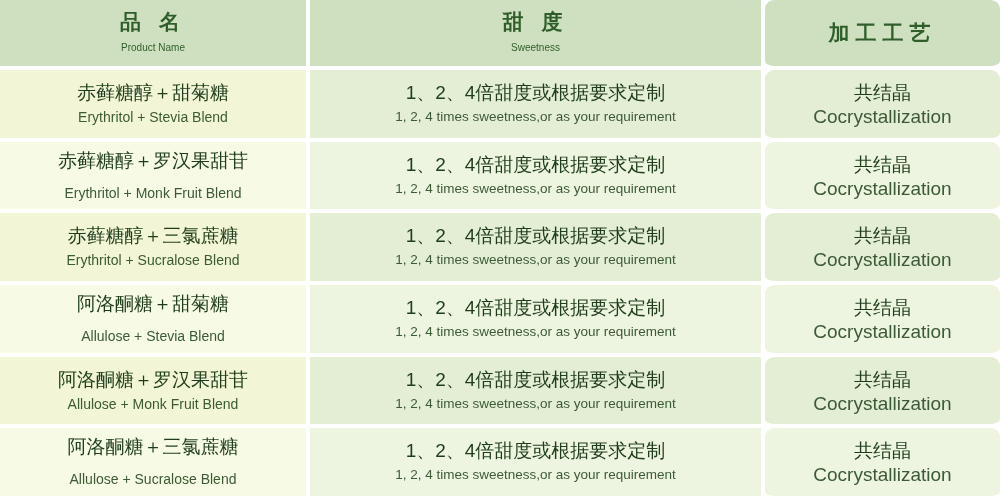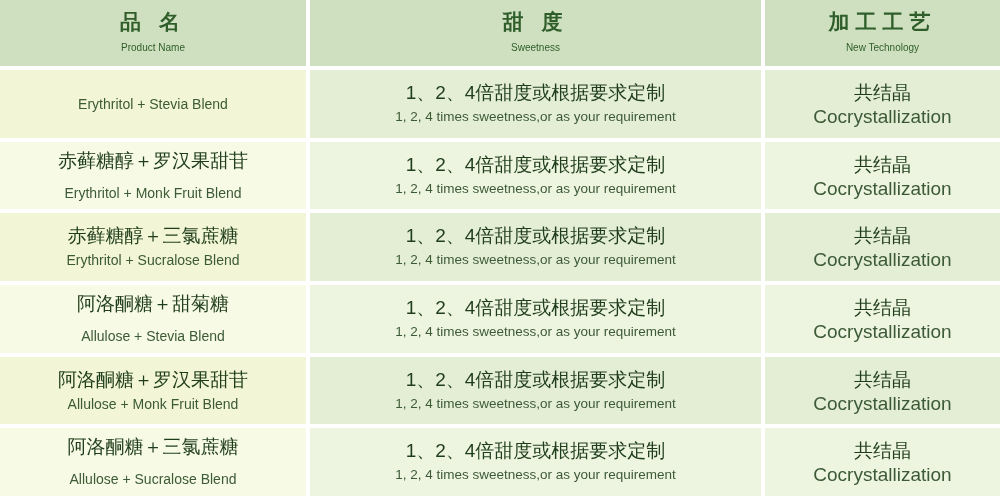--- a/index.html
+++ b/index.html
@@ -44,21 +44,21 @@
     padding: 2px 6px;
     border-right: 4px solid #ffffff;
     border-bottom: 4px solid #ffffff;
     overflow: hidden;
   }
   .cell:last-child {
     border-right: none;
   }
   .col-name { flex: 0 0 310px; }
   .col-sweet { flex: 0 0 455px; }
-  .col-tech { flex: 1 1 auto; }
+  .col-tech { flex: 1 1 auto; border-radius: 9px; }
 
   .header-row .cell {
     background: #cfe0c1;
     border-bottom: 4px solid #ffffff;
   }
   .header-cn {
     color: #2f5e2a;
     font-size: 21px;
     font-weight: bold;
     letter-spacing: 6px;
@@ -105,26 +105,26 @@
     <div class="cell col-name">
       <div class="header-cn">品  名</div>
       <div class="header-en">Product Name</div>
     </div>
     <div class="cell col-sweet">
       <div class="header-cn">甜  度</div>
       <div class="header-en">Sweetness</div>
     </div>
     <div class="cell col-tech">
       <div class="header-cn">加工工艺</div>
-      <div class="header-en">New Technology</div>
     </div>
   </div>
 
   <div class="row body-row tint-a">
     <div class="cell col-name">
+      <div class="line-cn">赤藓糖醇＋甜菊糖</div>
       <div class="line-en">Erythritol + Stevia Blend</div>
     </div>
     <div class="cell col-sweet">
       <div class="line-cn">1、2、4倍甜度或根据要求定制</div>
       <div class="line-en">1, 2, 4 times sweetness,or as your requirement</div>
     </div>
     <div class="cell col-tech">
       <div class="line-cn">共结晶</div>
       <div class="line-en">Cocrystallization</div>
     </div>

